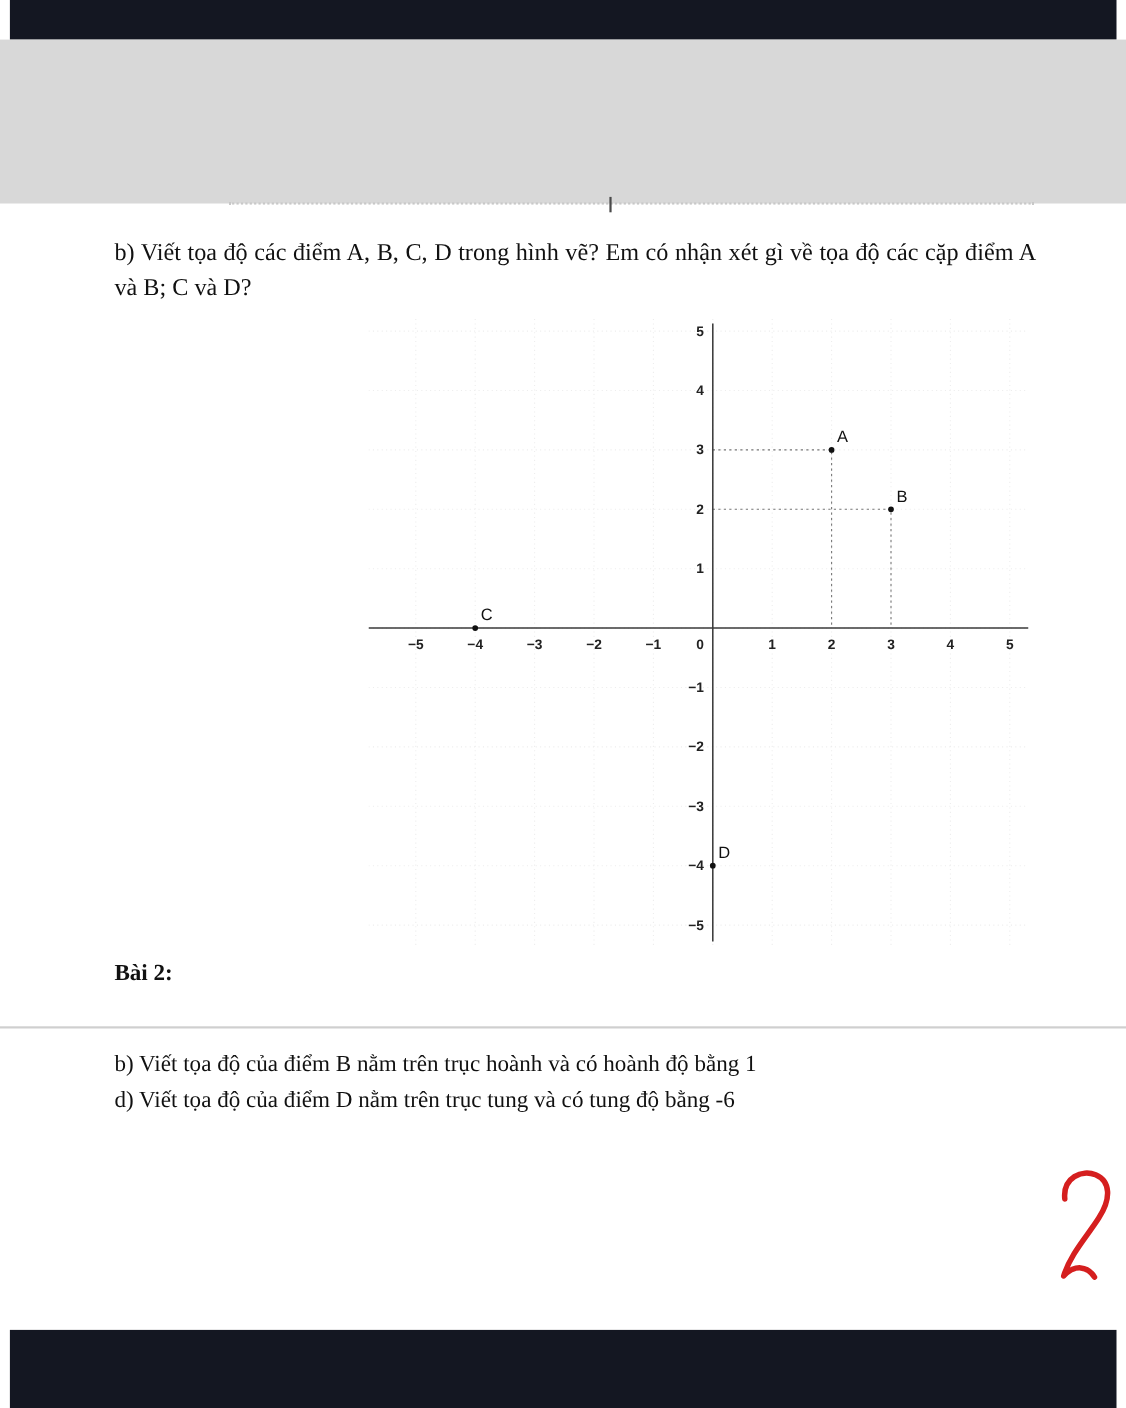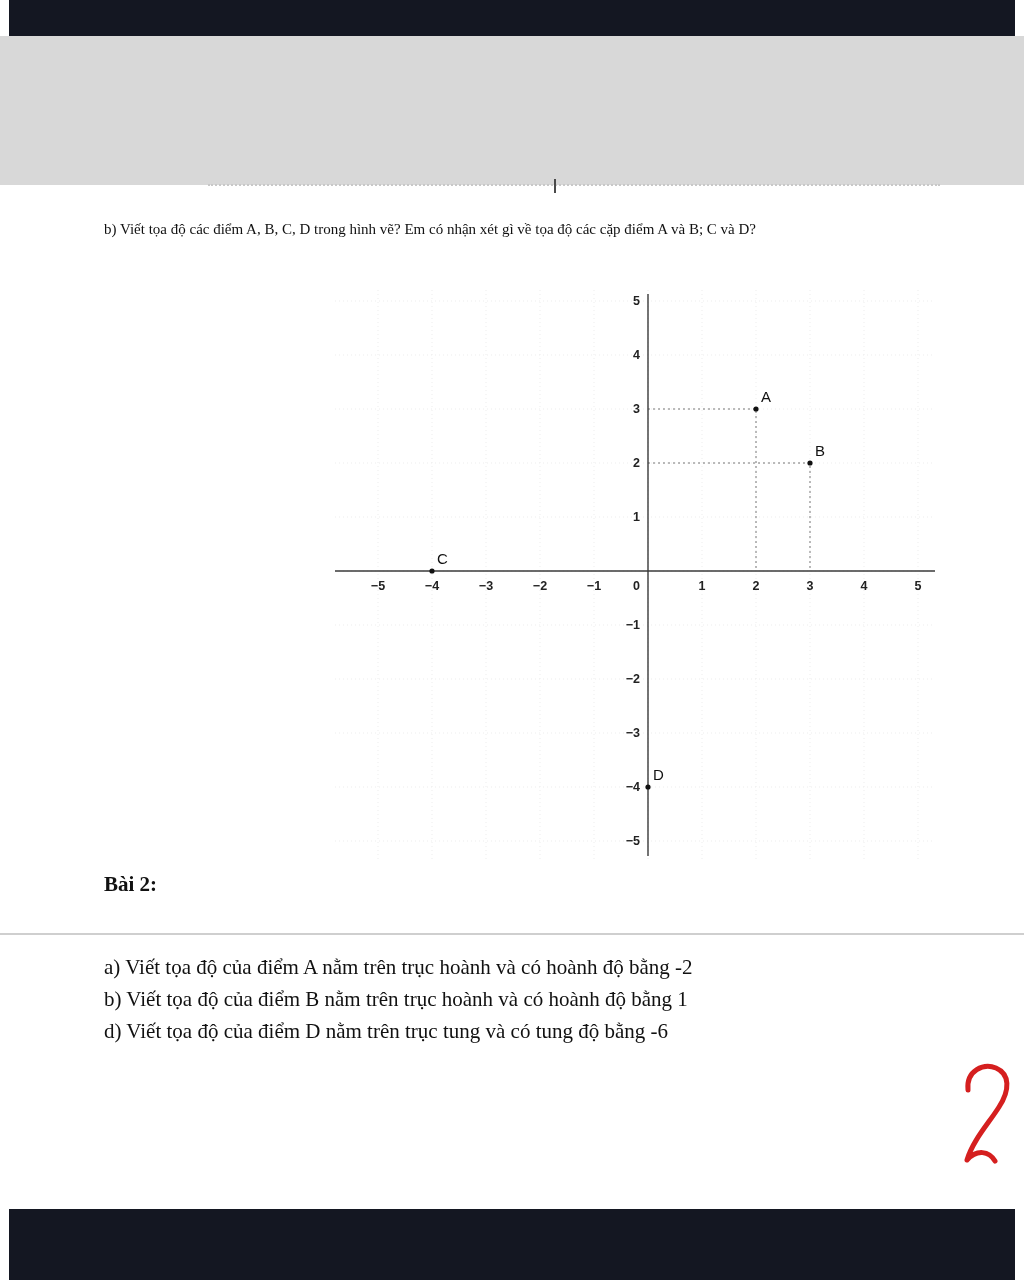--- a/index.html
+++ b/index.html
@@ -14,21 +14,21 @@
     overflow: hidden;
   }
   .bar { position: absolute; left: 9px; right: 9px; background: #141722; }
   .bar.top { top: 0; height: 36px; }
   .bar.bottom { bottom: 0; height: 71px; }
   .band { position: absolute; left: 0; right: 0; top: 36px; height: 149px; background: #d8d8d8; }
   .ruler { position: absolute; left: 208px; top: 184px; width: 732px; height: 0; border-top: 2px dotted #c8c8c8; }
   .center-tick { position: absolute; left: 554px; top: 179px; width: 2px; height: 14px; background: #4a4a4a; }
   .question {
     position: absolute; left: 104px; top: 213px; width: 838px;
-    font-size: 15px; line-height: 32px; text-align: justify;
+    font-size: 22px; line-height: 32px; text-align: justify;
   }
   .graph { position: absolute; left: 335px; top: 290px; width: 600px; height: 572px; background: #fff; }
   svg text.tick { font-family: "Liberation Sans", sans-serif; font-size: 12.5px; font-weight: 600; fill: #222; }
   svg text.pt-label { font-family: "Liberation Sans", sans-serif; font-size: 15px; fill: #111; }
   .heading { position: absolute; left: 104px; top: 872px; font-size: 21px; font-weight: bold; }
   .divider { position: absolute; left: 0; right: 0; top: 933px; height: 2px; background: #cfcfcf; }
   .items {
     position: absolute; left: 104px; top: 951px; width: 846px;
     font-size: 21px; line-height: 32px;
   }
@@ -103,21 +103,20 @@
       <circle cx="313" cy="497" r="2.6" fill="#111"></circle>
       <text x="318" y="490" class="pt-label">D</text>
     </svg>
 </div>
 
 <div class="heading">Bài 2:</div>
 
 <div class="divider"></div>
 
 <div class="items">
-  <div class="item">a) Viết tọa độ của điểm A  nằm trên trục hoành và có hoành độ bằng  -2</div>
   <div class="item">b) Viết tọa độ của điểm B nằm trên trục hoành và có hoành độ bằng 1</div>
   <div class="item">d) Viết tọa độ của điểm D nằm trên trục tung và có tung độ bằng -6</div>
 </div>
 
 <svg class="mark2" width="62" height="112" viewBox="0 0 62 112">
   <path d="M 10 30 C 8 10 26 3 38 8 C 52 14 52 30 41 47 C 31 63 15 80 9 100 C 19 89 31 91 37 101" fill="none" stroke-width="5" stroke-linecap="round" stroke-linejoin="round" stroke="#d51f1f"></path>
 </svg>
 
 <div class="bar bottom"></div>
 

